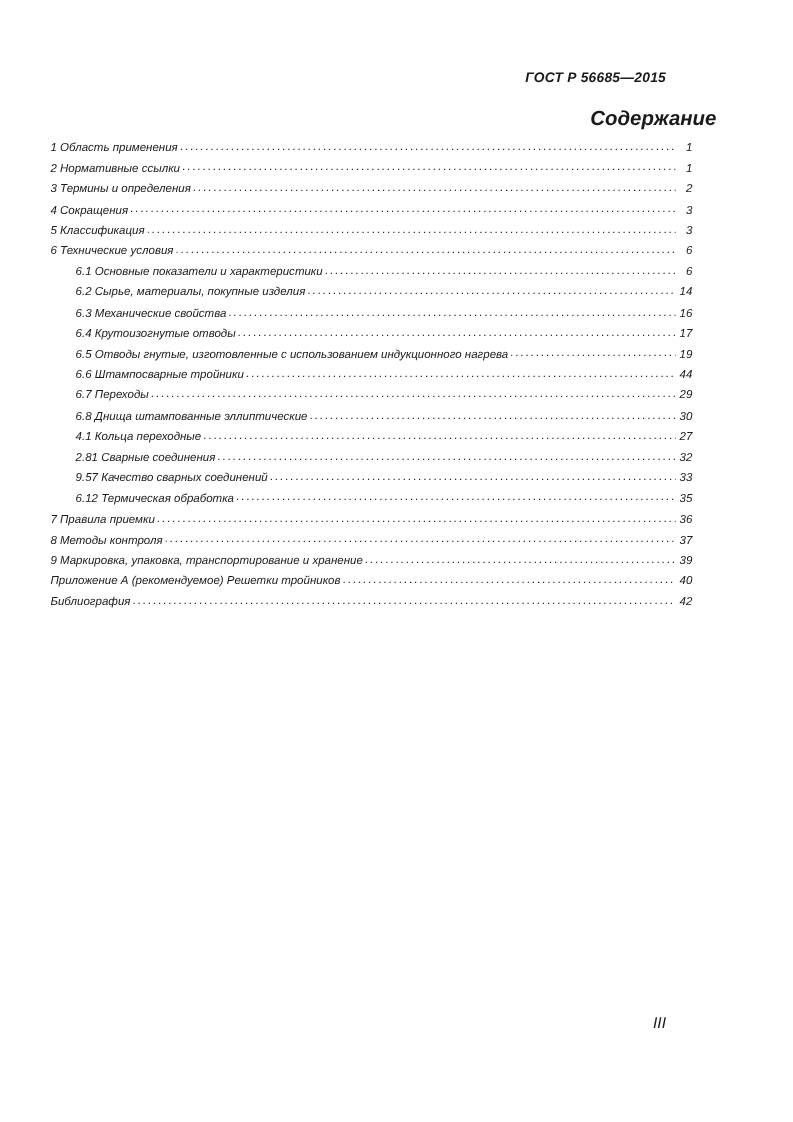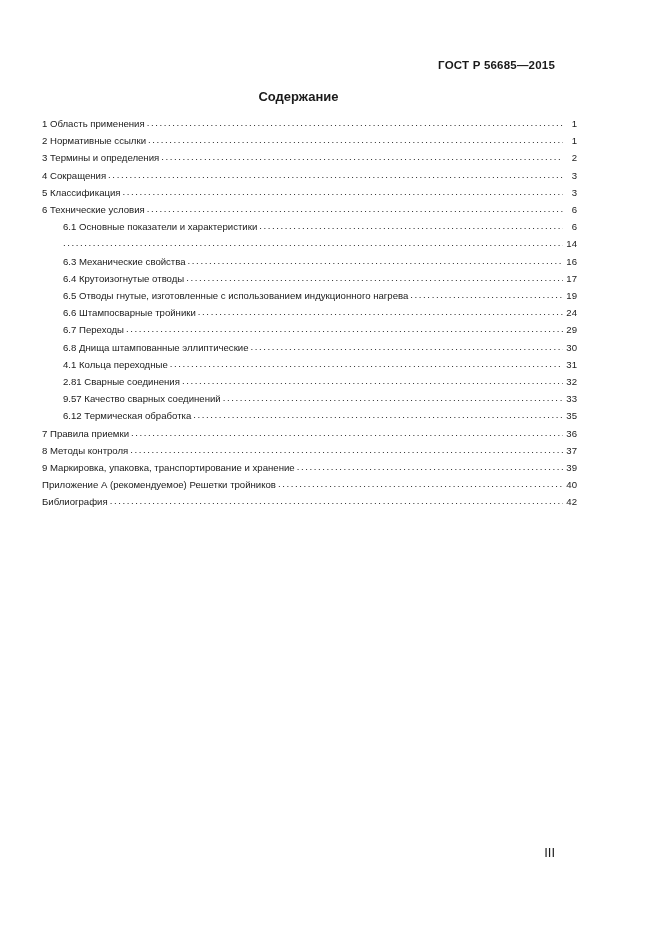--- a/index.html
+++ b/index.html
@@ -15,38 +15,39 @@
     position: relative;
     overflow: hidden;
   }
   .page {
     position: absolute;
     left: 0;
     top: 0;
     width: 597px;
     height: 935px;
     box-sizing: border-box;
+    font-style: italic;
   }
   .doc-header {
     position: absolute;
     right: 42px;
     top: 59px;
     font-size: 11.5px;
     font-weight: bold;
     letter-spacing: 0.2px;
     color: #1a1a1a;
     white-space: nowrap;
   }
   .toc-title {
     position: absolute;
     left: 0;
     right: 0;
     top: 89px;
-    text-align: center;
-    font-size: 13px;
+    text-align: right;
+    font-size: 17px;
     font-weight: bold;
     color: #1a1a1a;
   }
   .toc {
     position: absolute;
     left: 42px;
     top: 115px;
     width: 535px;
   }
   .toc-row {
@@ -125,20 +126,21 @@
         <span class="toc-label">6 Технические условия</span>
         <span class="toc-dots">...............................................................................................................................................................</span>
         <span class="toc-page">6</span>
       </div>
       <div class="toc-row lvl2">
         <span class="toc-label">6.1 Основные показатели и характеристики</span>
         <span class="toc-dots">...............................................................................................................................................................</span>
         <span class="toc-page">6</span>
       </div>
       <div class="toc-row lvl2">
+        <span class="toc-label">6.2 Сырье, материалы, покупные изделия</span>
         <span class="toc-dots">...............................................................................................................................................................</span>
         <span class="toc-page">14</span>
       </div>
       <div class="toc-row lvl2">
         <span class="toc-label">6.3 Механические свойства</span>
         <span class="toc-dots">...............................................................................................................................................................</span>
         <span class="toc-page">16</span>
       </div>
       <div class="toc-row lvl2">
         <span class="toc-label">6.4 Крутоизогнутые отводы</span>
@@ -146,36 +148,36 @@
         <span class="toc-page">17</span>
       </div>
       <div class="toc-row lvl2">
         <span class="toc-label">6.5 Отводы гнутые, изготовленные с использованием индукционного нагрева</span>
         <span class="toc-dots">...............................................................................................................................................................</span>
         <span class="toc-page">19</span>
       </div>
       <div class="toc-row lvl2">
         <span class="toc-label">6.6 Штампосварные тройники</span>
         <span class="toc-dots">...............................................................................................................................................................</span>
-        <span class="toc-page">24</span>
+        <span class="toc-page">44</span>
       </div>
       <div class="toc-row lvl2">
         <span class="toc-label">6.7 Переходы</span>
         <span class="toc-dots">...............................................................................................................................................................</span>
         <span class="toc-page">29</span>
       </div>
       <div class="toc-row lvl2">
         <span class="toc-label">6.8 Днища штампованные эллиптические</span>
         <span class="toc-dots">...............................................................................................................................................................</span>
         <span class="toc-page">30</span>
       </div>
       <div class="toc-row lvl2">
         <span class="toc-label">4.1 Кольца переходные</span>
         <span class="toc-dots">...............................................................................................................................................................</span>
-        <span class="toc-page">31</span>
+        <span class="toc-page">27</span>
       </div>
       <div class="toc-row lvl2">
         <span class="toc-label">2.81 Сварные соединения</span>
         <span class="toc-dots">...............................................................................................................................................................</span>
         <span class="toc-page">32</span>
       </div>
       <div class="toc-row lvl2">
         <span class="toc-label">9.57 Качество сварных соединений</span>
         <span class="toc-dots">...............................................................................................................................................................</span>
         <span class="toc-page">33</span>

